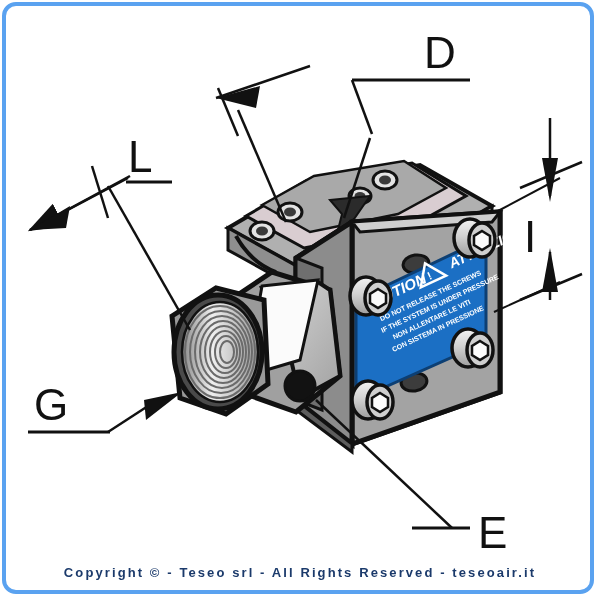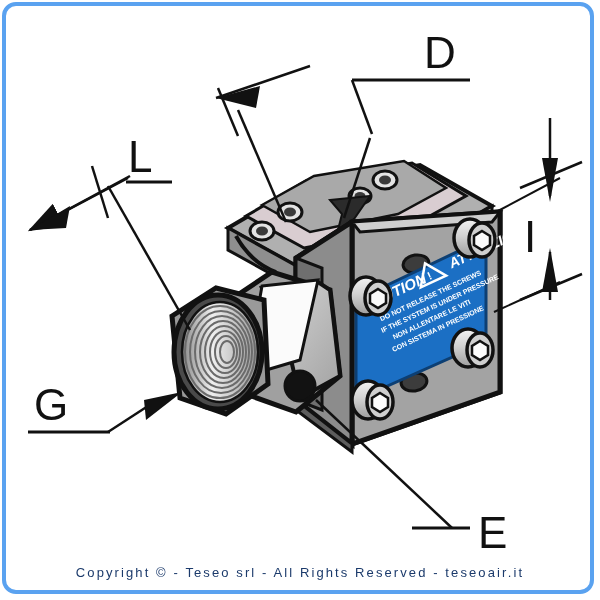--- a/index.html
+++ b/index.html
@@ -36,21 +36,21 @@
     height: 600px;
   }
   .footer-text {
     position: absolute;
     left: 0;
     top: 565px;
     width: 600px;
     text-align: center;
     font-family: "Liberation Sans", sans-serif;
     font-size: 13px;
-    font-weight: normal;
+    font-weight: bold;
     letter-spacing: 2.1px;
     color: #1b3a6b;
     white-space: nowrap;
   }
   .dim-letter {
     font-family: "Liberation Sans", sans-serif;
     font-size: 44px;
     fill: #111111;
   }
 </style>

